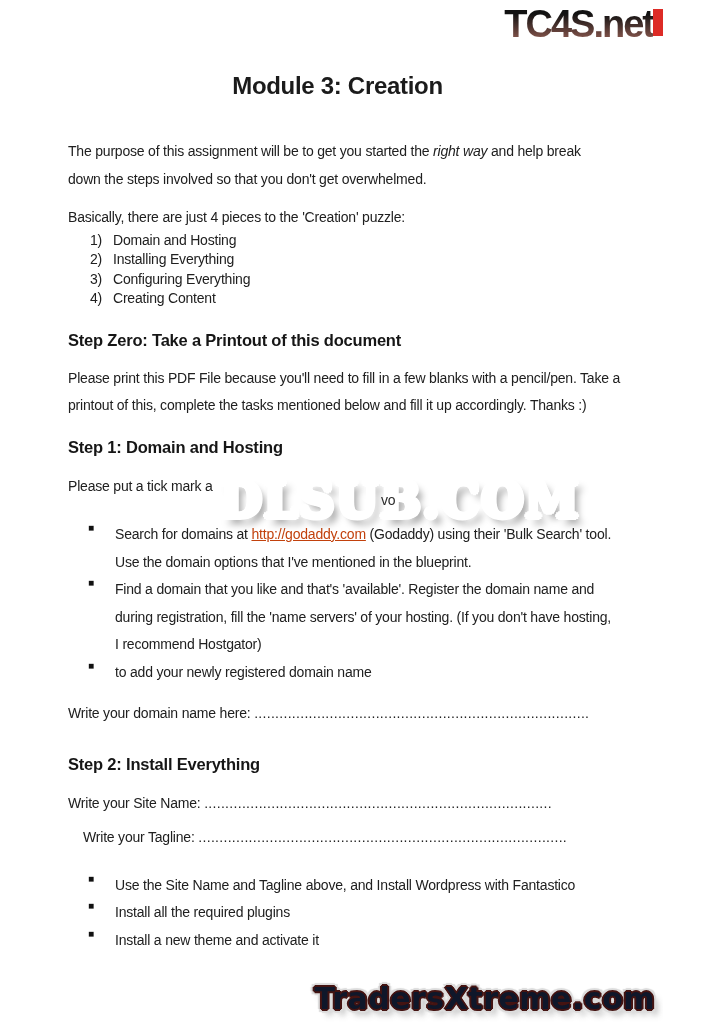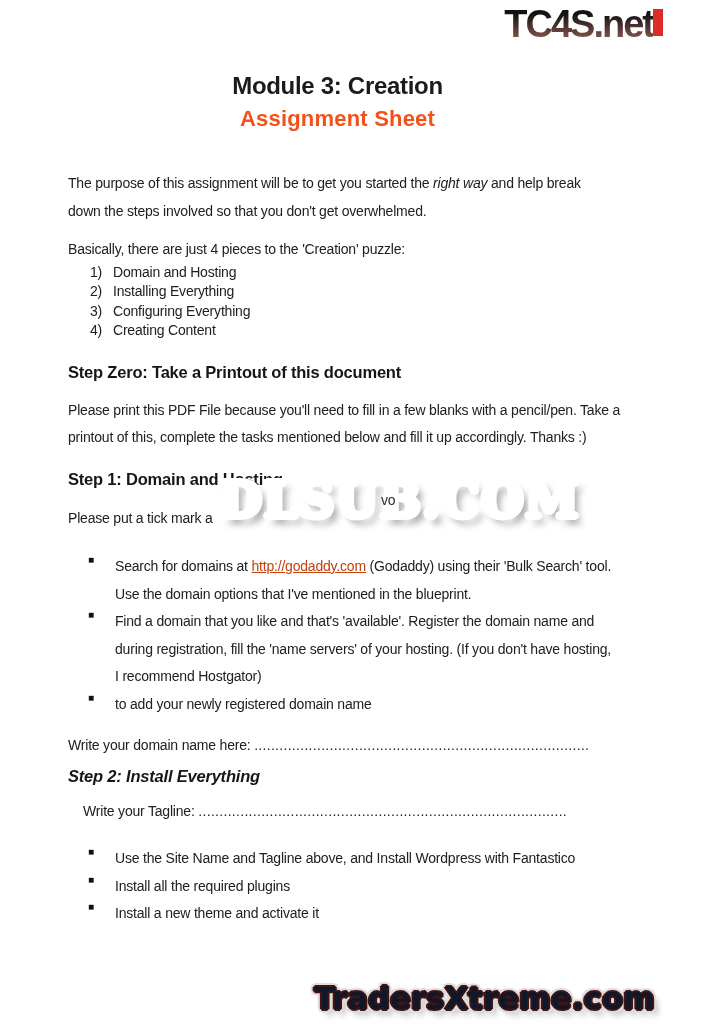--- a/index.html
+++ b/index.html
@@ -26,21 +26,21 @@
                 color:#161616; letter-spacing:-0.2px; }
   .h-step1    { }
   .p-zero     { margin:18px 0 0; }
   .p-lead     { margin:19px 0 0; white-space:nowrap; }
   .blist      { margin:21px 0 0 20px; }
   .blist2     { margin:20px 0 0 20px; }
   .b          { display:flex; }
   .bm         { width:27px; flex:none; font-size:10px; line-height:19.5px; transform:translateY(1px); color:#111; }
   .bt         { flex:1; min-width:0; }
   .p-domain   { margin:22px 0 0; white-space:nowrap; }
-  .h-step2    { margin-top:9px;font-style:italic; }
+  .h-step2    { margin-top:29px; }
   .p-write    { margin:19px 0 0; white-space:nowrap; }
   .p-write2   { margin:15px; white-space:nowrap; }
   .dots       { letter-spacing:0.3px; }
   a.doclink   { color:#c2410c; text-decoration:underline; cursor:pointer; }
 
   
   .tc4s {
     position:absolute; top:4px; right:10px; z-index:3;
     font-family:"Liberation Sans", sans-serif; font-weight:bold; font-size:38px;
     letter-spacing:-2px; line-height:40px;
@@ -82,21 +82,20 @@
 <body>
 
 <div class="page">
 
   <div class="tc4s">TC4S.net</div>
   <div class="red-tab"></div>
 
   <div class="content">
 
     <h1 class="title">Module 3: Creation</h1>
-    <div class="subtitle">Assignment Sheet</div>
 
     <p class="p-intro">
       <span class="line"><span>The purpose of this assignment will be to get you started the </span><i>right way</i><span> and help break</span></span>
       <span class="line">down the steps involved so that you don't get overwhelmed.</span>
     </p>
 
     <p class="p-basically">Basically, there are just 4 pieces to the 'Creation' puzzle:</p>
 
     <div class="numlist">
       <div class="numitem">
@@ -147,20 +146,21 @@
         <div class="bt">
           <span class="line">to add your newly registered domain name</span>
         </div>
       </div>
     </div>
 
     <p class="p-domain"><span>Write your domain name here: </span><span class="dots">................................................................................</span></p>
 
     <h2 class="h-step h-step2">Step 2: Install Everything</h2>
 
+    <p class="p-write"><span>Write your Site Name: </span><span class="dots">...................................................................................</span></p>
     <p class="p-write2"><span>Write your Tagline: </span><span class="dots">........................................................................................</span></p>
 
     <div class="blist2">
       <div class="b">
         <span class="bm">■</span>
         <div class="bt">
             <span class="line">Use the Site Name and Tagline above, and Install Wordpress with Fantastico</span>
           </div>
       </div>
       <div class="b">

